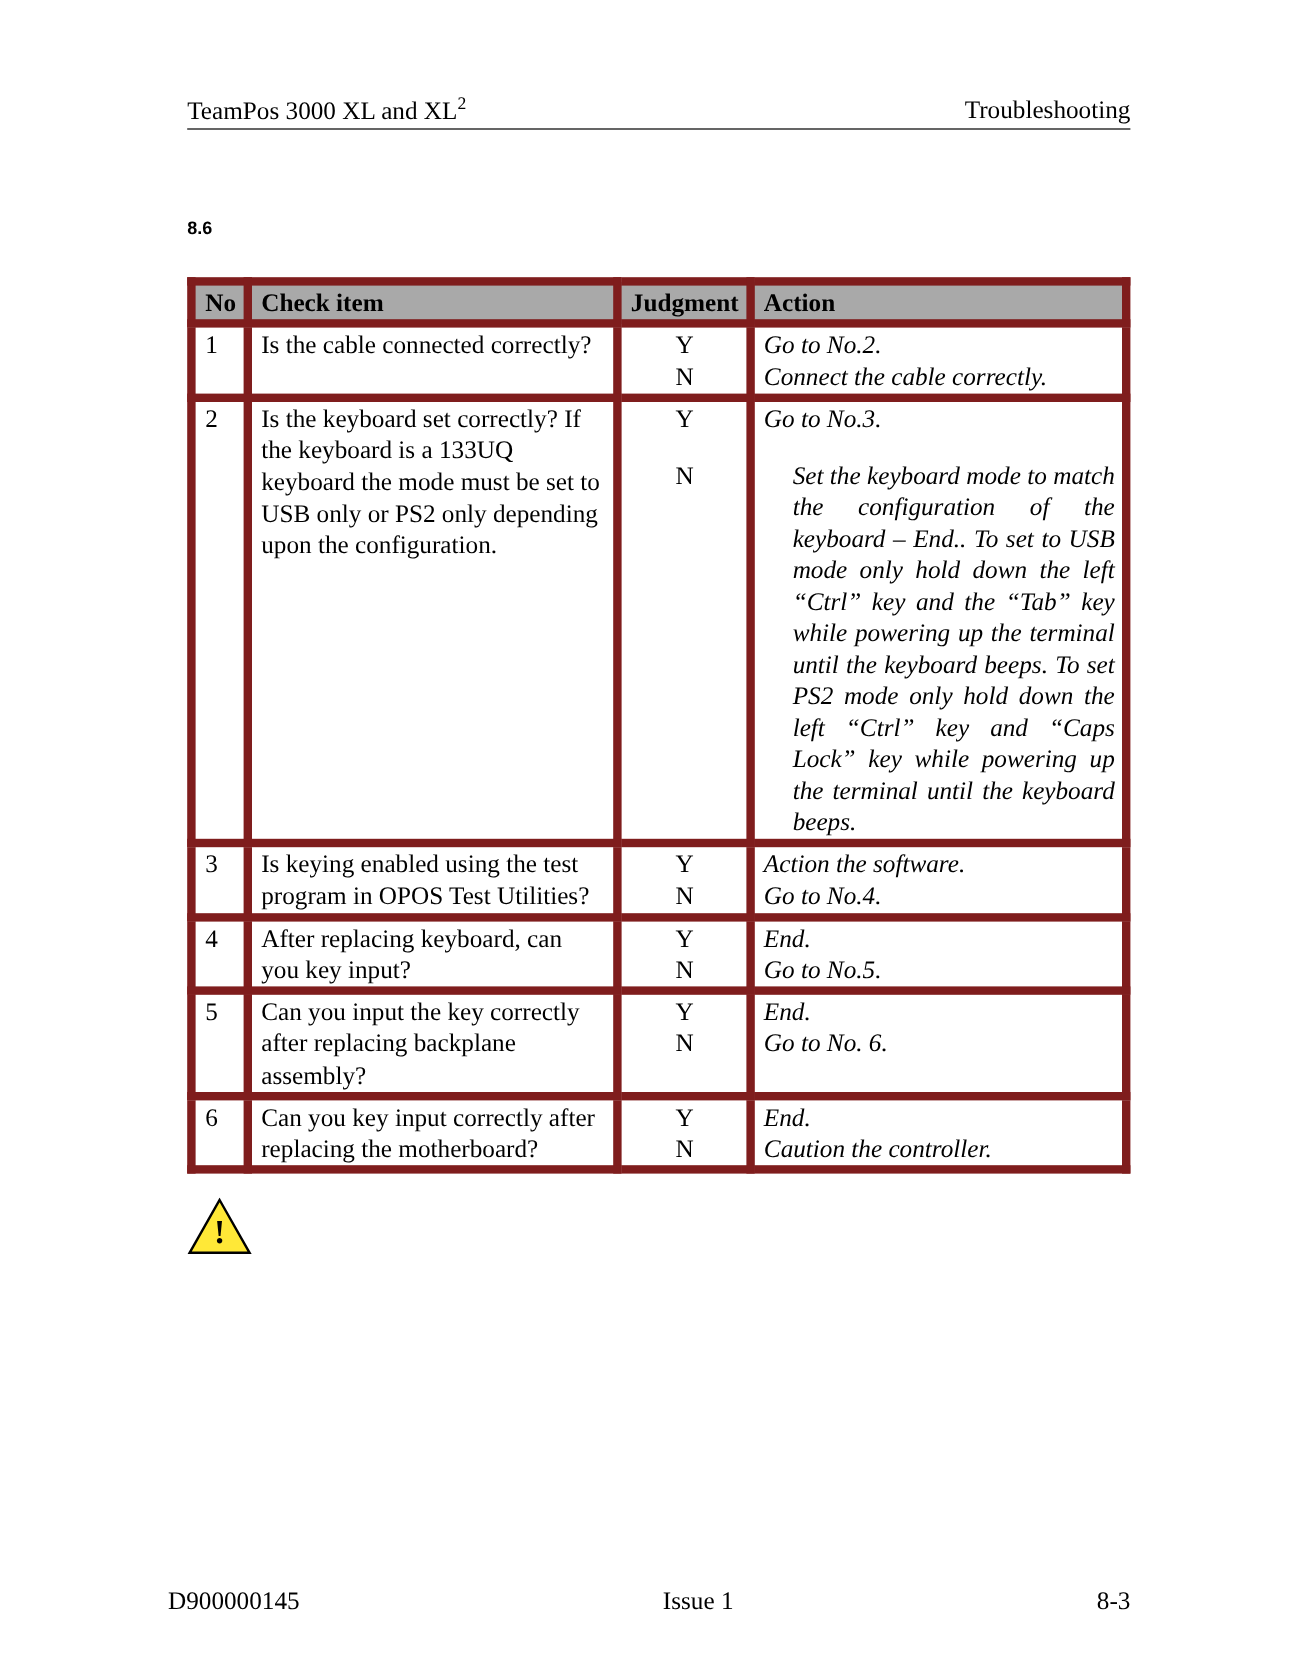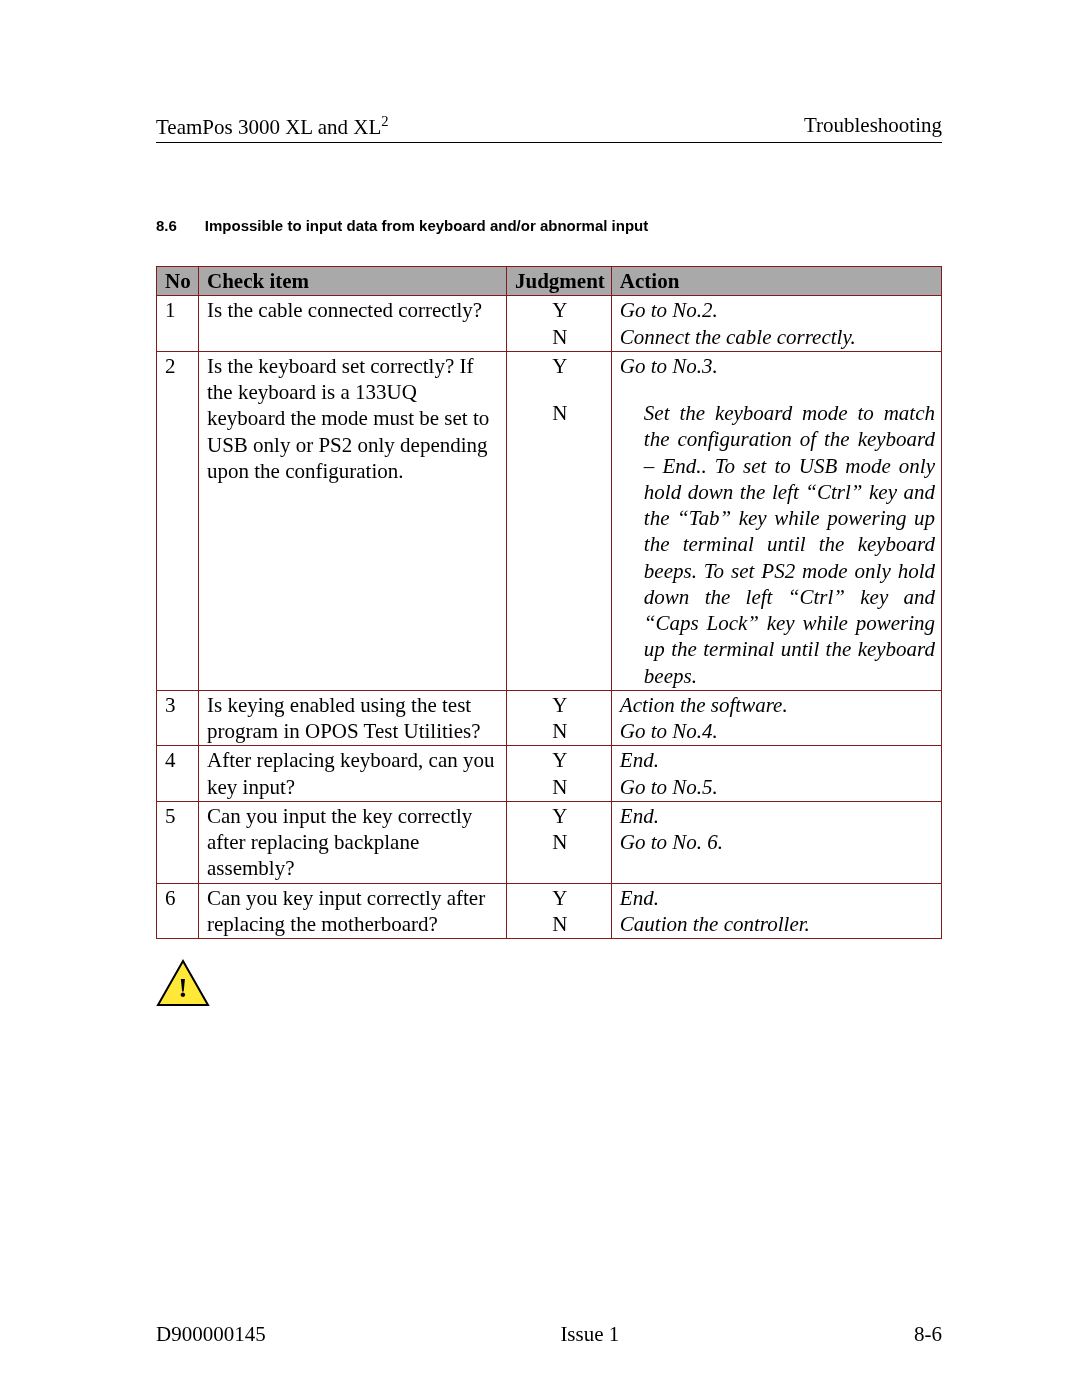--- a/index.html
+++ b/index.html
@@ -7,21 +7,21 @@
     padding: 0;
     background: #fff;
     font-family: "Times New Roman", Times, serif;
     color: #000;
   }
   .page {
     width: 1080px;
     height: 1397px;
     position: relative;
     box-sizing: border-box;
-    padding: 112px 138px 0 156px;
+    padding: 78px 138px 0 156px;
     font-size: 21px;
     line-height: 1.25;
   }
   .running-head {
     display: flex;
     justify-content: space-between;
     border-bottom: 1.5px solid #000;
     padding-bottom: 2px;
   }
   .running-head .left sup {
@@ -35,21 +35,21 @@
     font-size: 15px;
     display: flex;
     gap: 28px;
   }
   table.tbl {
     border-collapse: collapse;
     width: 100%;
     margin-top: 30px;
   }
   table.tbl th, table.tbl td {
-    border: 1px solid #7f1d1d;
+    border: 7px solid #7f1d1d;
     padding: 1px 6px 1px 8px;
     vertical-align: top;
   }
   table.tbl th {
     background: #a9a9a9;
     text-align: left;
     font-weight: bold;
   }
   col.c-no   { width: 42px; }
   col.c-item { width: 308px; }
@@ -70,42 +70,41 @@
   .warn-icon svg { display:block; }
   .caution-box {
     border: 1.5px solid #000;
     padding: 8px 14px;
     width: 596px;
     text-align: center;
   }
 
   .footer {
     position: absolute;
-    left: 156px;
+    left: 140px;
     right: 138px;
     bottom: 50px;
     display: flex;
     justify-content: space-between;
   }
 </style>
 </head>
 <body>
 
 <div class="page">
 
   <div class="running-head">
     <span class="left">
       <span>TeamPos 3000 XL and XL</span><sup>2</sup>
     </span>
     <span>Troubleshooting</span>
   </div>
 
   <div class="section-title">
     <span>8.6</span>
-    <span>Impossible to input data from keyboard and/or abnormal input</span>
   </div>
 
   <table class="tbl">
     <colgroup>
       <col class="c-no">
         <col class="c-item">
         <col class="c-jdg">
         <col class="c-act">
     </colgroup>
     <thead>
@@ -229,16 +228,16 @@
       <svg width="54" height="48" viewBox="0 0 54 48">
         <polygon points="27,2 52,46 2,46" fill="#ffe837" stroke="#000" stroke-width="2"></polygon>
         <text x="27" y="38" text-anchor="middle" font-family="Times New Roman" font-size="28" font-weight="bold" fill="#000">!</text>
       </svg>
     </span>
   </div>
 
   <div class="footer">
     <span>D900000145</span>
     <span>Issue 1</span>
-    <span>8-6</span>
+    <span>8-3</span>
   </div>
 
 </div>
 
 </body></html>

